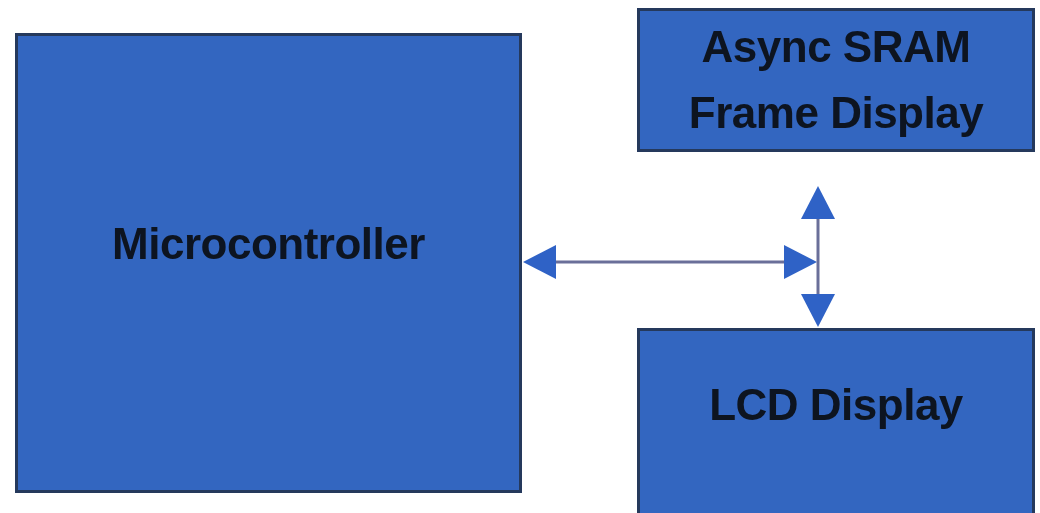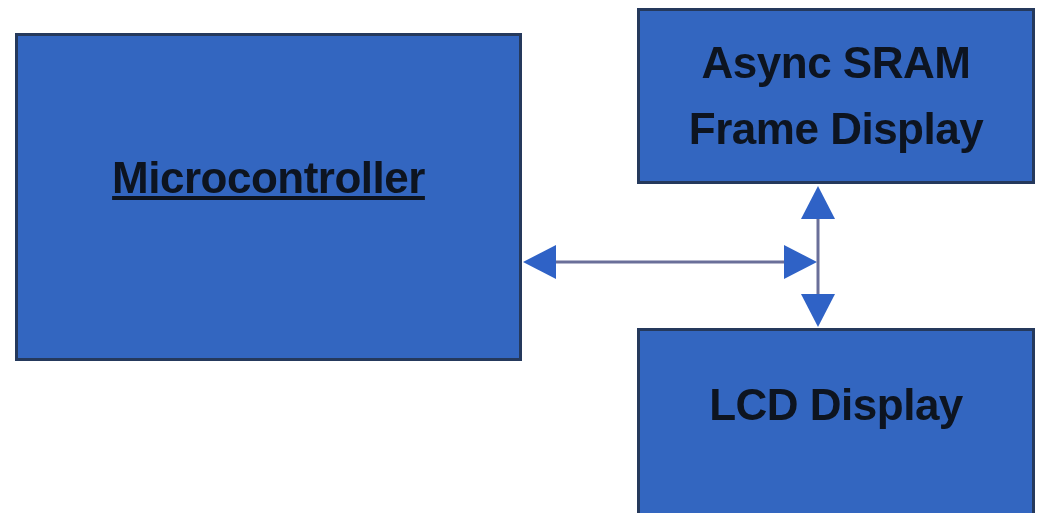--- a/index.html
+++ b/index.html
@@ -32,27 +32,26 @@
     justify-content: center;
     text-align: center;
     color: var(--label-text);
     font-size: 44px;
     font-weight: 600;
     line-height: 1.5;
     letter-spacing: -0.5px;
   }
   .node-mcu {
     left: 15px; top: 33px;
-    width: 507px; height: 328px;
+    width: 507px; height: 460px;
     padding-bottom: 38px;
-    text-decoration: underline;
   }
   .node-sram {
     left: 637px; top: 8px;
-    width: 398px; height: 176px;
+    width: 398px; height: 144px;
   }
   .node-lcd {
     left: 637px; top: 328px;
     width: 398px; height: 198px;
     padding-bottom: 44px;
   }
   .node .label { display: block; }
   svg.arrows {
     position: absolute;
     left: 0; top: 0;

